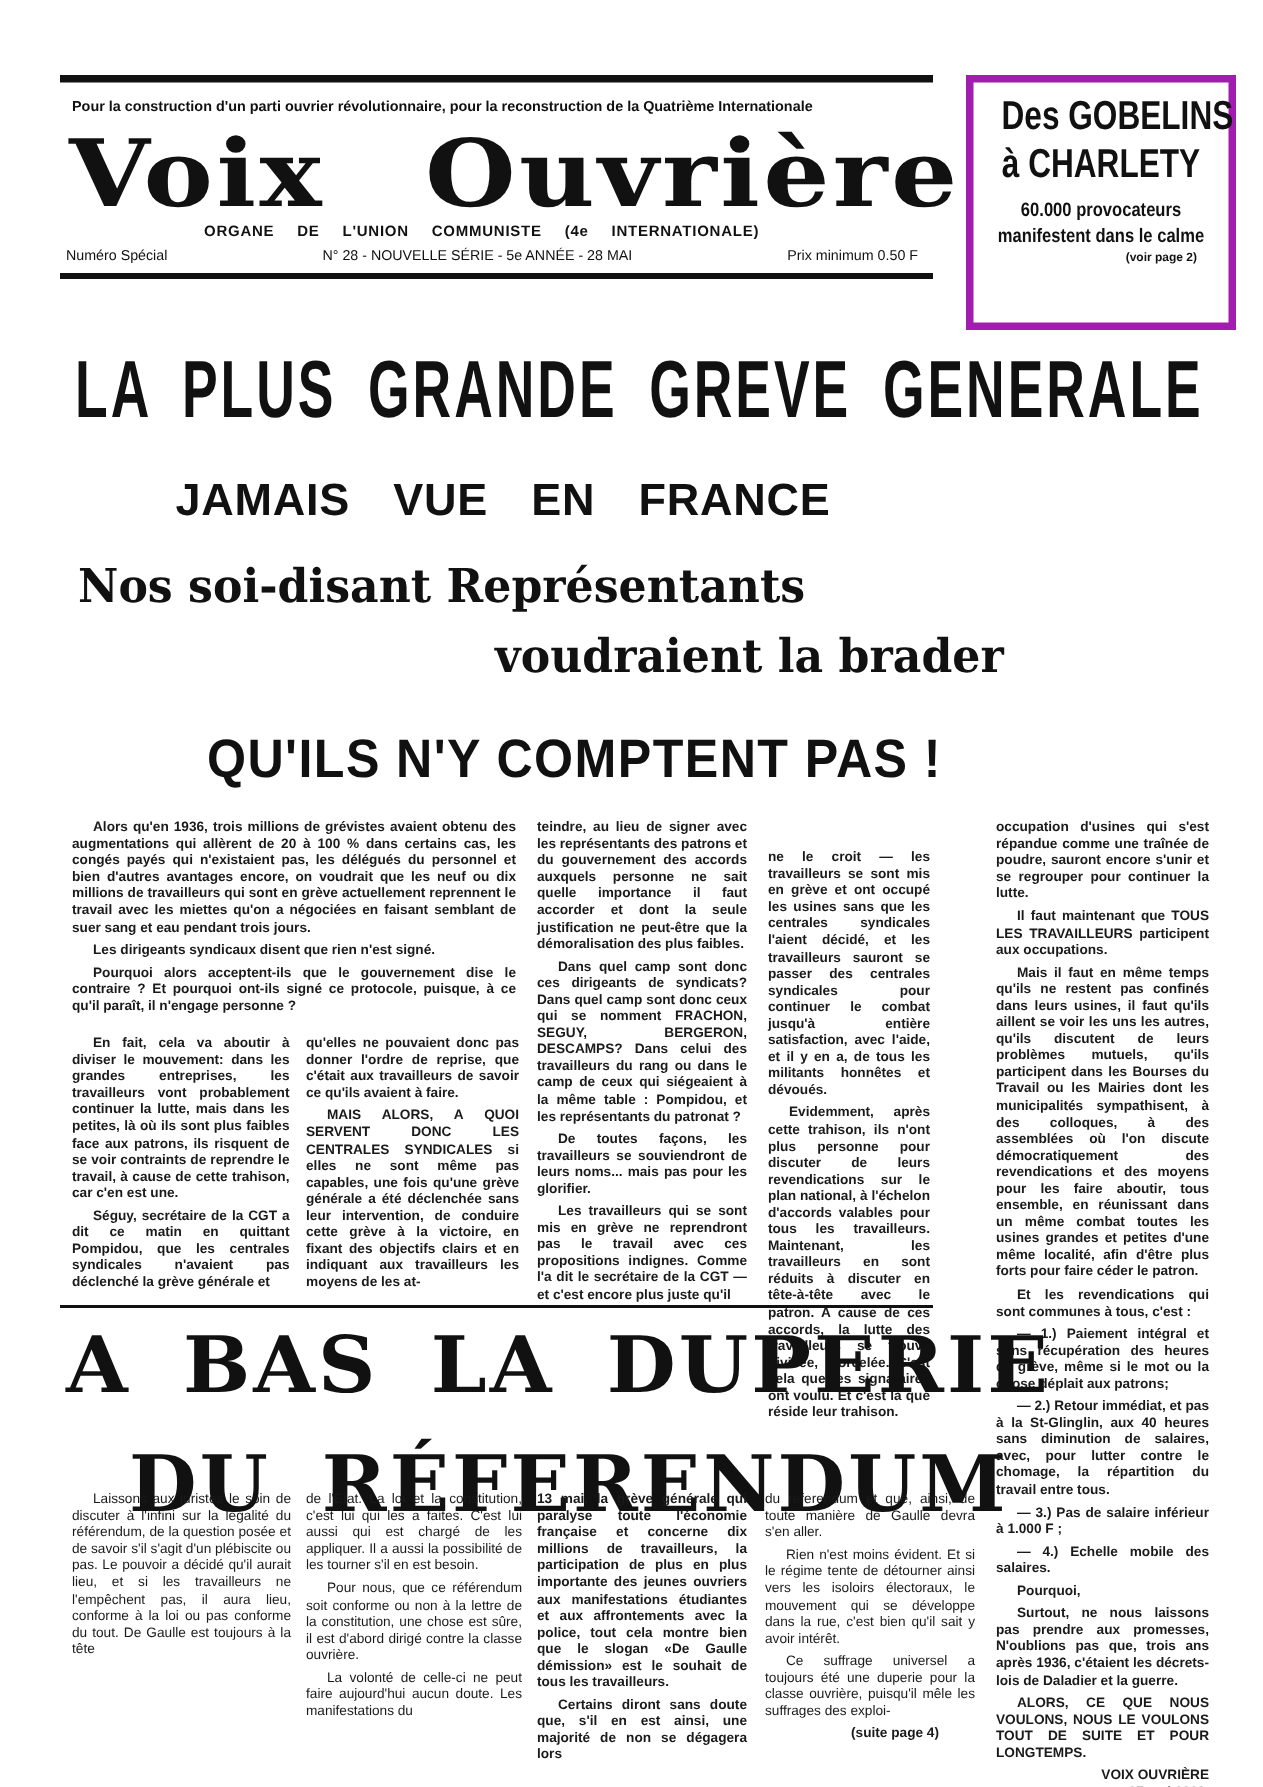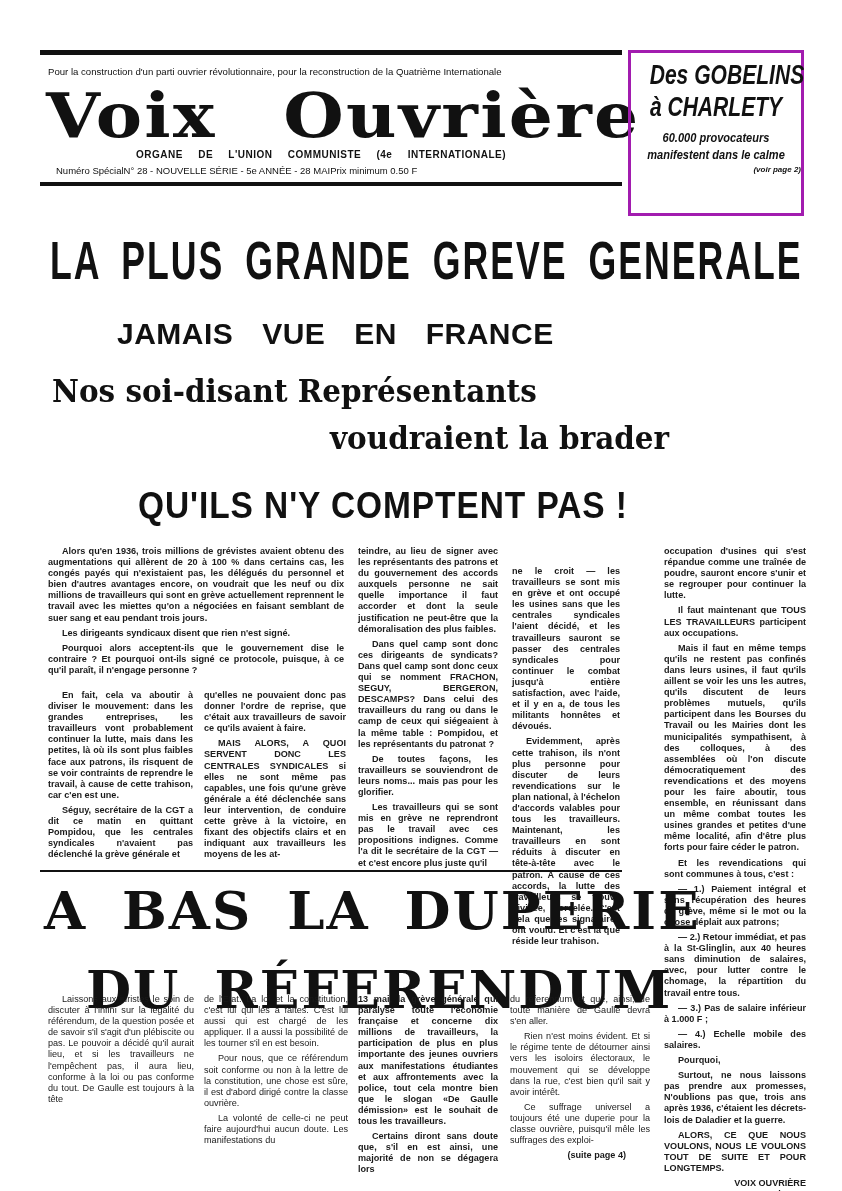--- a/index.html
+++ b/index.html
@@ -1,27 +1,27 @@
 <!DOCTYPE html>
 <html><head>
 <meta charset="utf-8">
 <style>
   html, body { margin:0; padding:0; background:#ffffff; }
   body { width:842px; height:1191px; position:relative; overflow:hidden; color:#111; font-family:"Liberation Sans", sans-serif; }
   .abs { position:absolute; }
   .rule { position:absolute; background:#111; }
-  .kicker { left:48px; top:66px; width:570px; font-size:9.6px; letter-spacing:0; white-space:nowrap; }
+  .kicker { left:48px; top:66px; width:570px; font-size:9.6px; letter-spacing:0; white-space:nowrap;font-weight:bold; }
   .mast { left:46px; top:80px; width:572px; font-family:"DejaVu Serif", serif; font-weight:bold; font-size:62px; line-height:72px; letter-spacing:2px; word-spacing:36px; transform:scaleX(1.12); transform-origin:left top; white-space:nowrap; }
   .organe { left:136px; top:149px; font-size:10px; font-weight:bold; word-spacing:12px; white-space:nowrap; letter-spacing:0.5px; }
-  .numline { left:56px; top:165px; width:568px; font-size:9.5px; display:flex; white-space:nowrap; }
-  .box { left:628px; top:50px; width:170px; height:160px; border:3px solid #a21caf; text-align:center;font-style:italic; }
+  .numline { left:44px; top:165px; width:568px; font-size:9.5px; display:flex; justify-content:space-between; white-space:nowrap; }
+  .box { left:644px; top:50px; width:170px; height:160px; border:5px solid #a21caf; text-align:center; }
   .box .l1 { font-family:"Liberation Sans Narrow","Liberation Sans", sans-serif; font-weight:bold; font-size:27px; line-height:32px; margin-top:6px; transform:scaleX(0.78); letter-spacing:0; white-space:nowrap; }
   .box .l2 { font-weight:bold; font-size:27px; line-height:32px; transform:scaleX(0.78); white-space:nowrap; }
   .box .l3 { font-weight:bold; font-size:13px; line-height:17px; margin-top:6px; transform:scaleX(0.85); white-space:nowrap; }
-  .box .l4 { font-size:8px; font-weight:bold; text-align:right; padding-right:0; margin-top:2px; }
+  .box .l4 { font-size:8px; font-weight:bold; text-align:right; padding-right:21px; margin-top:2px; }
   .h1 { left:50px; top:230px; width:760px; font-weight:bold; font-size:54px; line-height:60px; white-space:nowrap; transform:scaleX(0.66); transform-origin:left top; letter-spacing:3px; word-spacing:14px; }
   .h2 { left:117px; top:316px; font-weight:bold; font-size:30px; line-height:36px; white-space:nowrap; word-spacing:20px; letter-spacing:0.5px; }
   .h3a { left:52px; top:371px; font-family:"DejaVu Serif", serif; font-weight:bold; font-size:31px; line-height:40px; white-space:nowrap; transform:scaleX(0.95); transform-origin:left top; }
   .h3b { left:330px; top:418px; font-family:"DejaVu Serif", serif; font-weight:bold; font-size:31px; line-height:40px; white-space:nowrap; transform:scaleX(0.95); transform-origin:left top; }
   .h4 { left:138px; top:484px; font-weight:bold; font-size:36px; line-height:44px; white-space:nowrap; letter-spacing:1px; transform:scaleX(0.93); transform-origin:left top; }
   .col { position:absolute; font-size:9.1px; line-height:11.1px; text-align:justify; font-weight:bold; color:#1a1a1a; }
   .col p { margin:0 0 4px 0; text-indent:14px; }
   .col p.noind { text-indent:0; }
   .light { font-weight:normal; }
   .h5 { left:44px; top:884px; font-family:"DejaVu Serif", serif; font-weight:bold; font-size:52px; line-height:54px; white-space:nowrap; letter-spacing:2px; word-spacing:14px; transform:scaleX(1.02); transform-origin:left top; }

